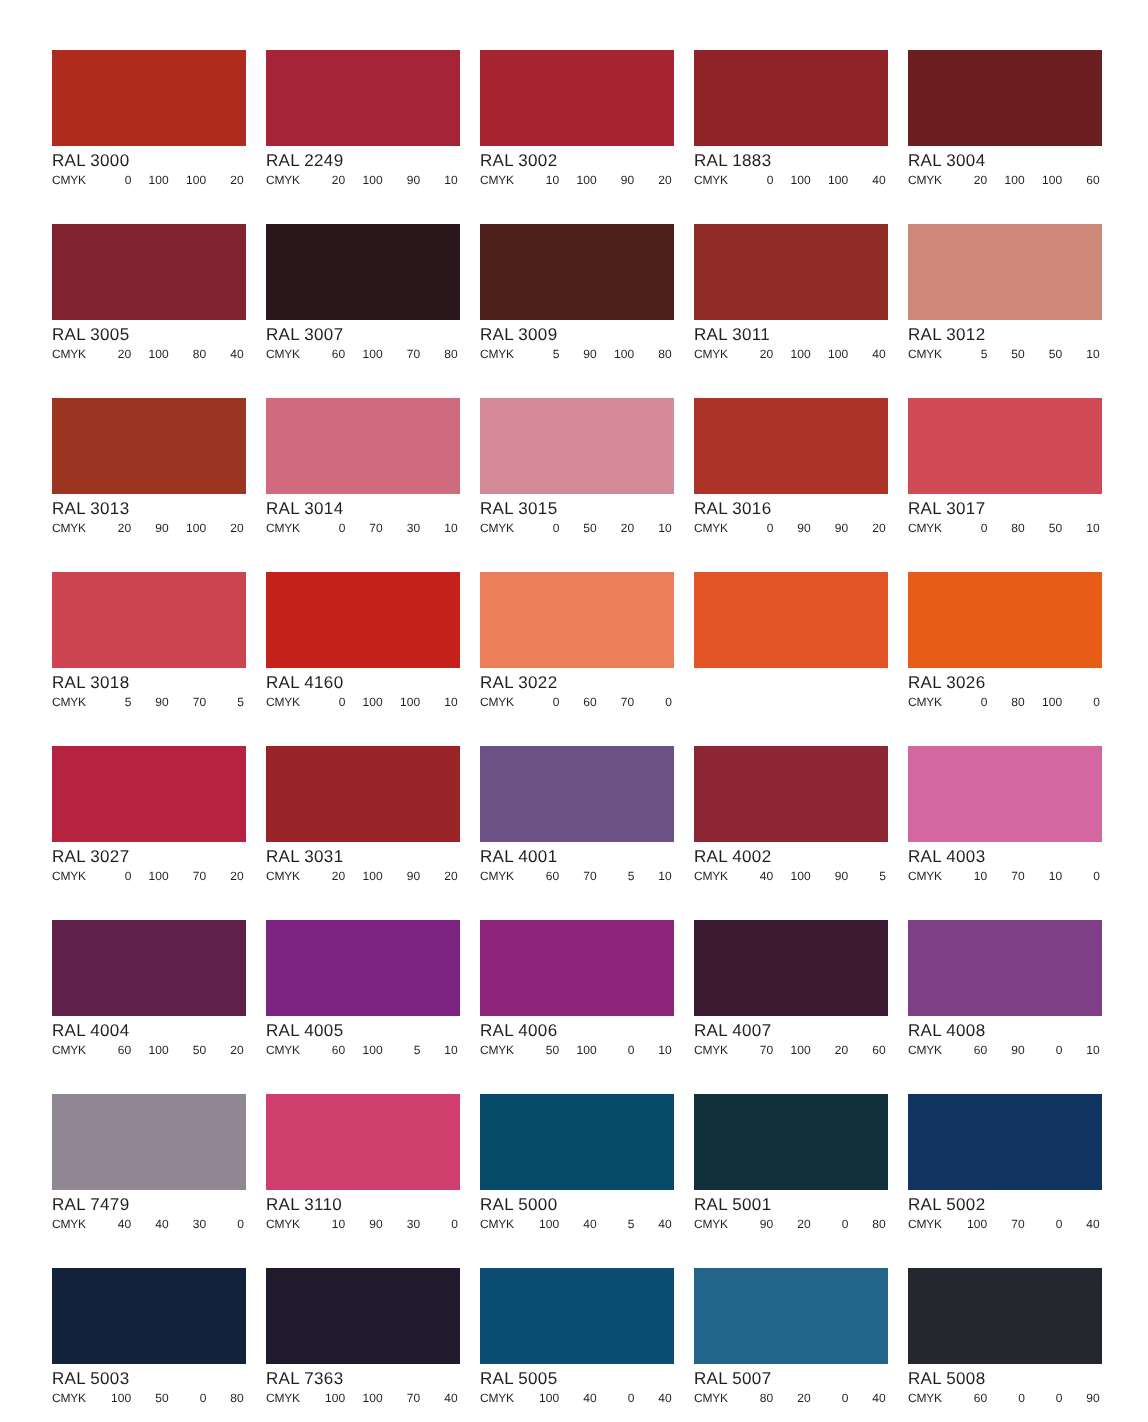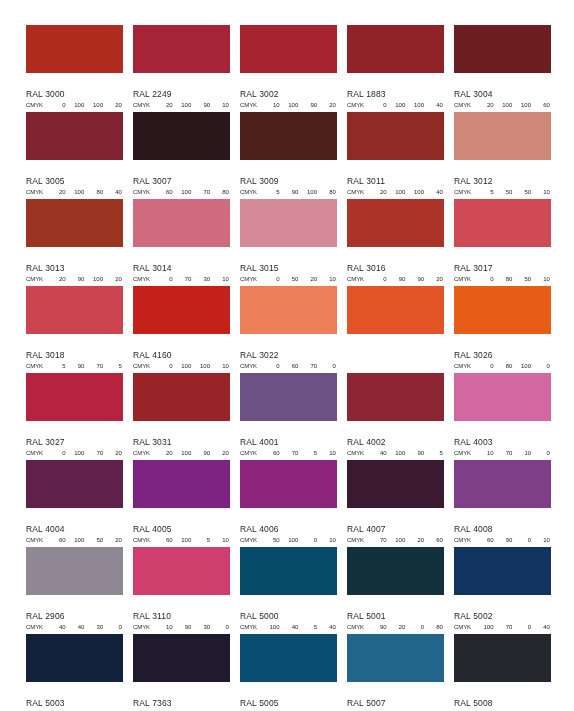--- a/index.html
+++ b/index.html
@@ -39,21 +39,21 @@
   }
   .meta {
     width: 97px;
     padding-top: 1px;
   }
   .ral-name {
     font-size: 8.5px;
     color: #231f20;
     letter-spacing: 0.15px;
     line-height: 12px;
-    padding-top: 14px;
+    padding-top: 0;
     white-space: nowrap;
   }
   .cmyk-row {
     display: flex;
     align-items: baseline;
     font-size: 6px;
     color: #231f20;
     line-height: 10px;
     letter-spacing: 0.1px;
     white-space: nowrap;
@@ -512,21 +512,21 @@
               <div class="cmyk-v">90</div>
               <div class="cmyk-v">0</div>
               <div class="cmyk-v">10</div>
             </div>
           </div>
         </div>
       </div>
       <div class="cell">
         <div class="swatch" style="background: rgb(144, 135, 149);"></div>
         <div class="meta">
-          <div class="ral-name">RAL 2906</div>
+          <div class="ral-name">RAL 7479</div>
           <div class="cmyk-row">
             <div class="cmyk-label">CMYK</div>
             <div class="cmyk-vals">
               <div class="cmyk-v">40</div>
               <div class="cmyk-v">40</div>
               <div class="cmyk-v">30</div>
               <div class="cmyk-v">0</div>
             </div>
           </div>
         </div>

